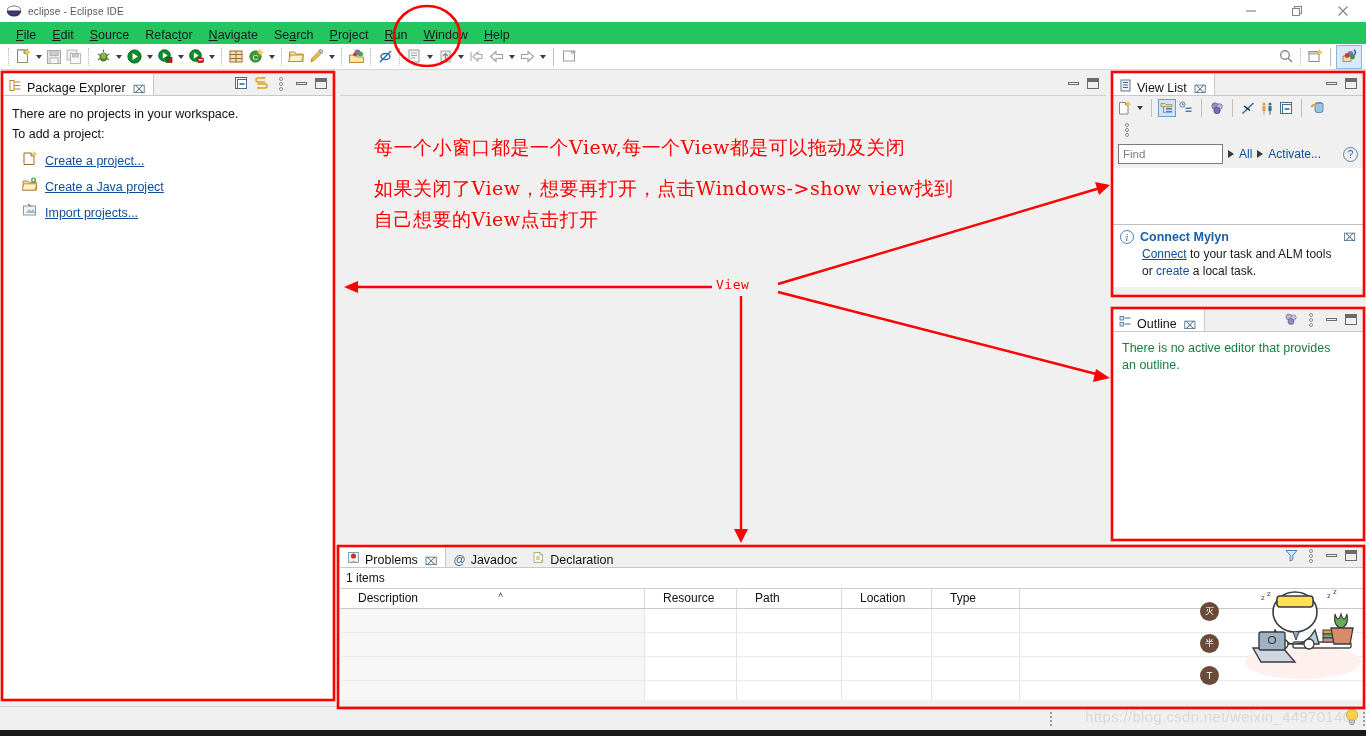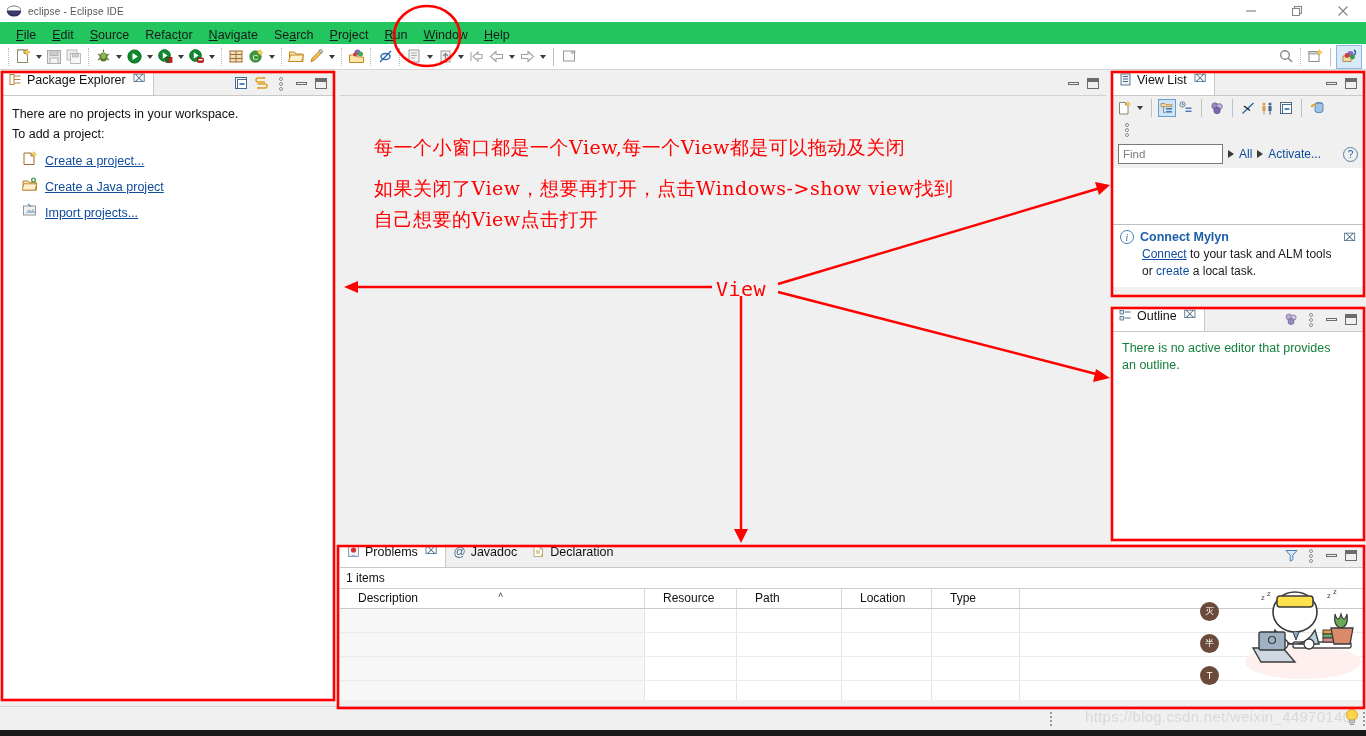--- a/index.html
+++ b/index.html
@@ -82,21 +82,21 @@
   }
 
   
   .part { position: absolute; background: #f0f0f0; }
   .part-tabs {
     height: 24px; display: flex; align-items: stretch;
     border-bottom: 1px solid #c8c8c8; background: #f0f0f0;
     position: relative;
   }
   .ptab {
-    display: flex; align-items: flex-start; gap: 5px;
+    display: flex; align-items: flex-end; gap: 5px;
     padding: 0 8px 0 7px; font-size: 12.5px; color: #111;
     background: #ffffff;
     border-right: 1px solid #c8c8c8;
     border-top: 1px solid transparent;
   }
   .ptab.inactive { background: #f0f0f0; border-right: none; color:#111; }
   .ptab .closex {
     color: #4a6a86; font-size: 11px; line-height: 1; margin-left: 2px;
   }
   .part-tb {
@@ -200,21 +200,21 @@
     position: absolute;
     color: #ff0000;
     font-family: "DejaVu Serif", "Liberation Serif", serif;
     font-size: 19px;
     white-space: nowrap;
     letter-spacing: .5px;
   }
   .view-label {
     position: absolute; left: 716px; top: 277px;
     color: #ff0000; font-family: "DejaVu Sans Mono", "Liberation Mono", monospace;
-    font-size: 20px; letter-spacing: .5px;
+    font-size: 13px; letter-spacing: .5px;
   }
   .badge-col { position: absolute; left: 1200px; top: 608px; display: flex; flex-direction: column; gap: 13px; }
   .badge {
     width: 19px; height: 19px; border-radius: 50%; background: #6b4a3a;
     display: flex; align-items: center; justify-content: center;
     color: #fff; font-size: 9px; font-family: "DejaVu Sans", sans-serif;
   }
 </style>
 </head>
 <body>

